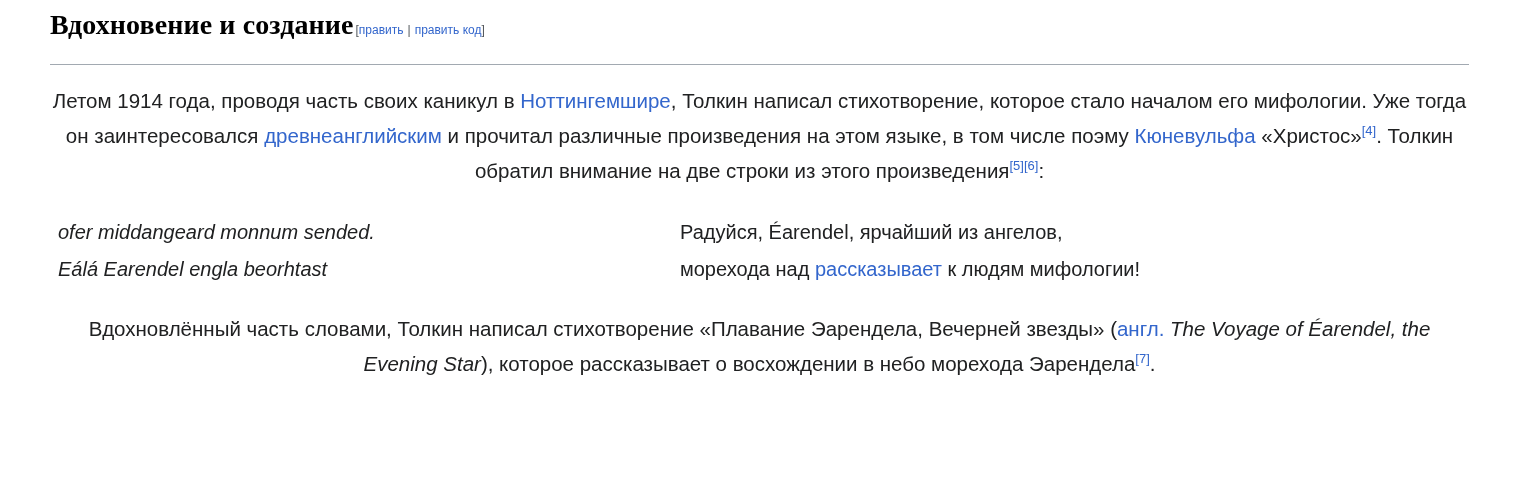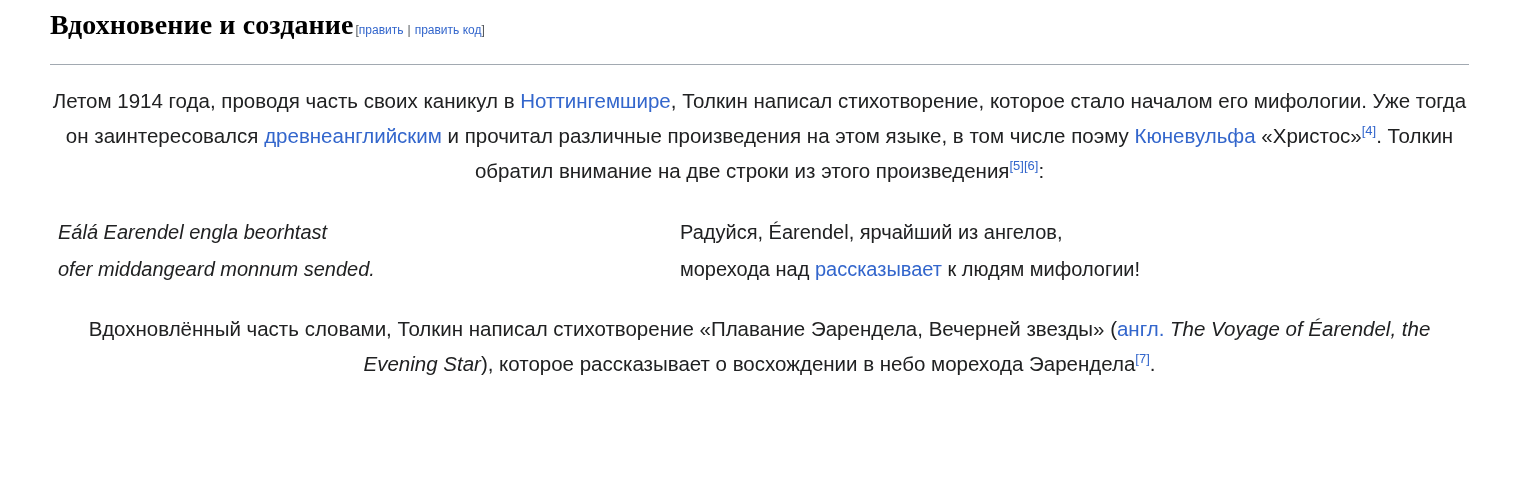--- a/index.html
+++ b/index.html
@@ -103,22 +103,22 @@
 
   <div class="section-heading">
     <h2>Вдохновение и создание</h2>
     <span class="edit-links"><span class="bracket">[</span><a href="#">править</a><span class="sep">|</span><a href="#">править код</a><span class="bracket">]</span></span>
   </div>
 
   <p class="body-text"><span>Летом 1914 года, проводя часть своих каникул в </span><a class="wlink" href="#">Ноттингемшире</a><span>, Толкин написал стихотворение, которое стало началом его мифологии. Уже тогда он заинтересовался </span><a class="wlink" href="#">древнеанглийским</a><span> и прочитал различные произведения на этом языке, в том числе поэму </span><a class="wlink" href="#">Кюневульфа</a><span> «Христос»</span><sup class="ref"><a href="#">[4]</a></sup><span>. Толкин обратил внимание на две строки из этого произведения</span><sup class="ref"><a href="#">[5]</a></sup><sup class="ref"><a href="#">[6]</a></sup><span>:</span></p>
 
   <div class="quote-block">
     <div class="quote-col orig">
+      <div class="quote-line">ofer middangeard monnum sended.</div>
       <div class="quote-line">Eálá Earendel engla beorhtast</div>
-      <div class="quote-line">ofer middangeard monnum sended.</div>
     </div>
     <div class="quote-col trans">
       <div class="quote-line">Радуйся, Éarendel, ярчайший из ангелов,</div>
       <div class="quote-line"><span>морехода над </span><a class="wlink" href="#">рассказывает</a><span> к людям мифологии!</span></div>
     </div>
   </div>
 
   <p class="body-text"><span>Вдохновлённый часть словами, Толкин написал стихотворение «Плавание Эарендела, Вечерней звезды» (</span><a class="wlink" href="#">англ.</a><span class="italic"> The Voyage of Éarendel, the Evening Star</span><span>), которое рассказывает о восхождении в небо морехода Эарендела</span><sup class="ref"><a href="#">[7]</a></sup><span>.</span></p>
 
 </div>

